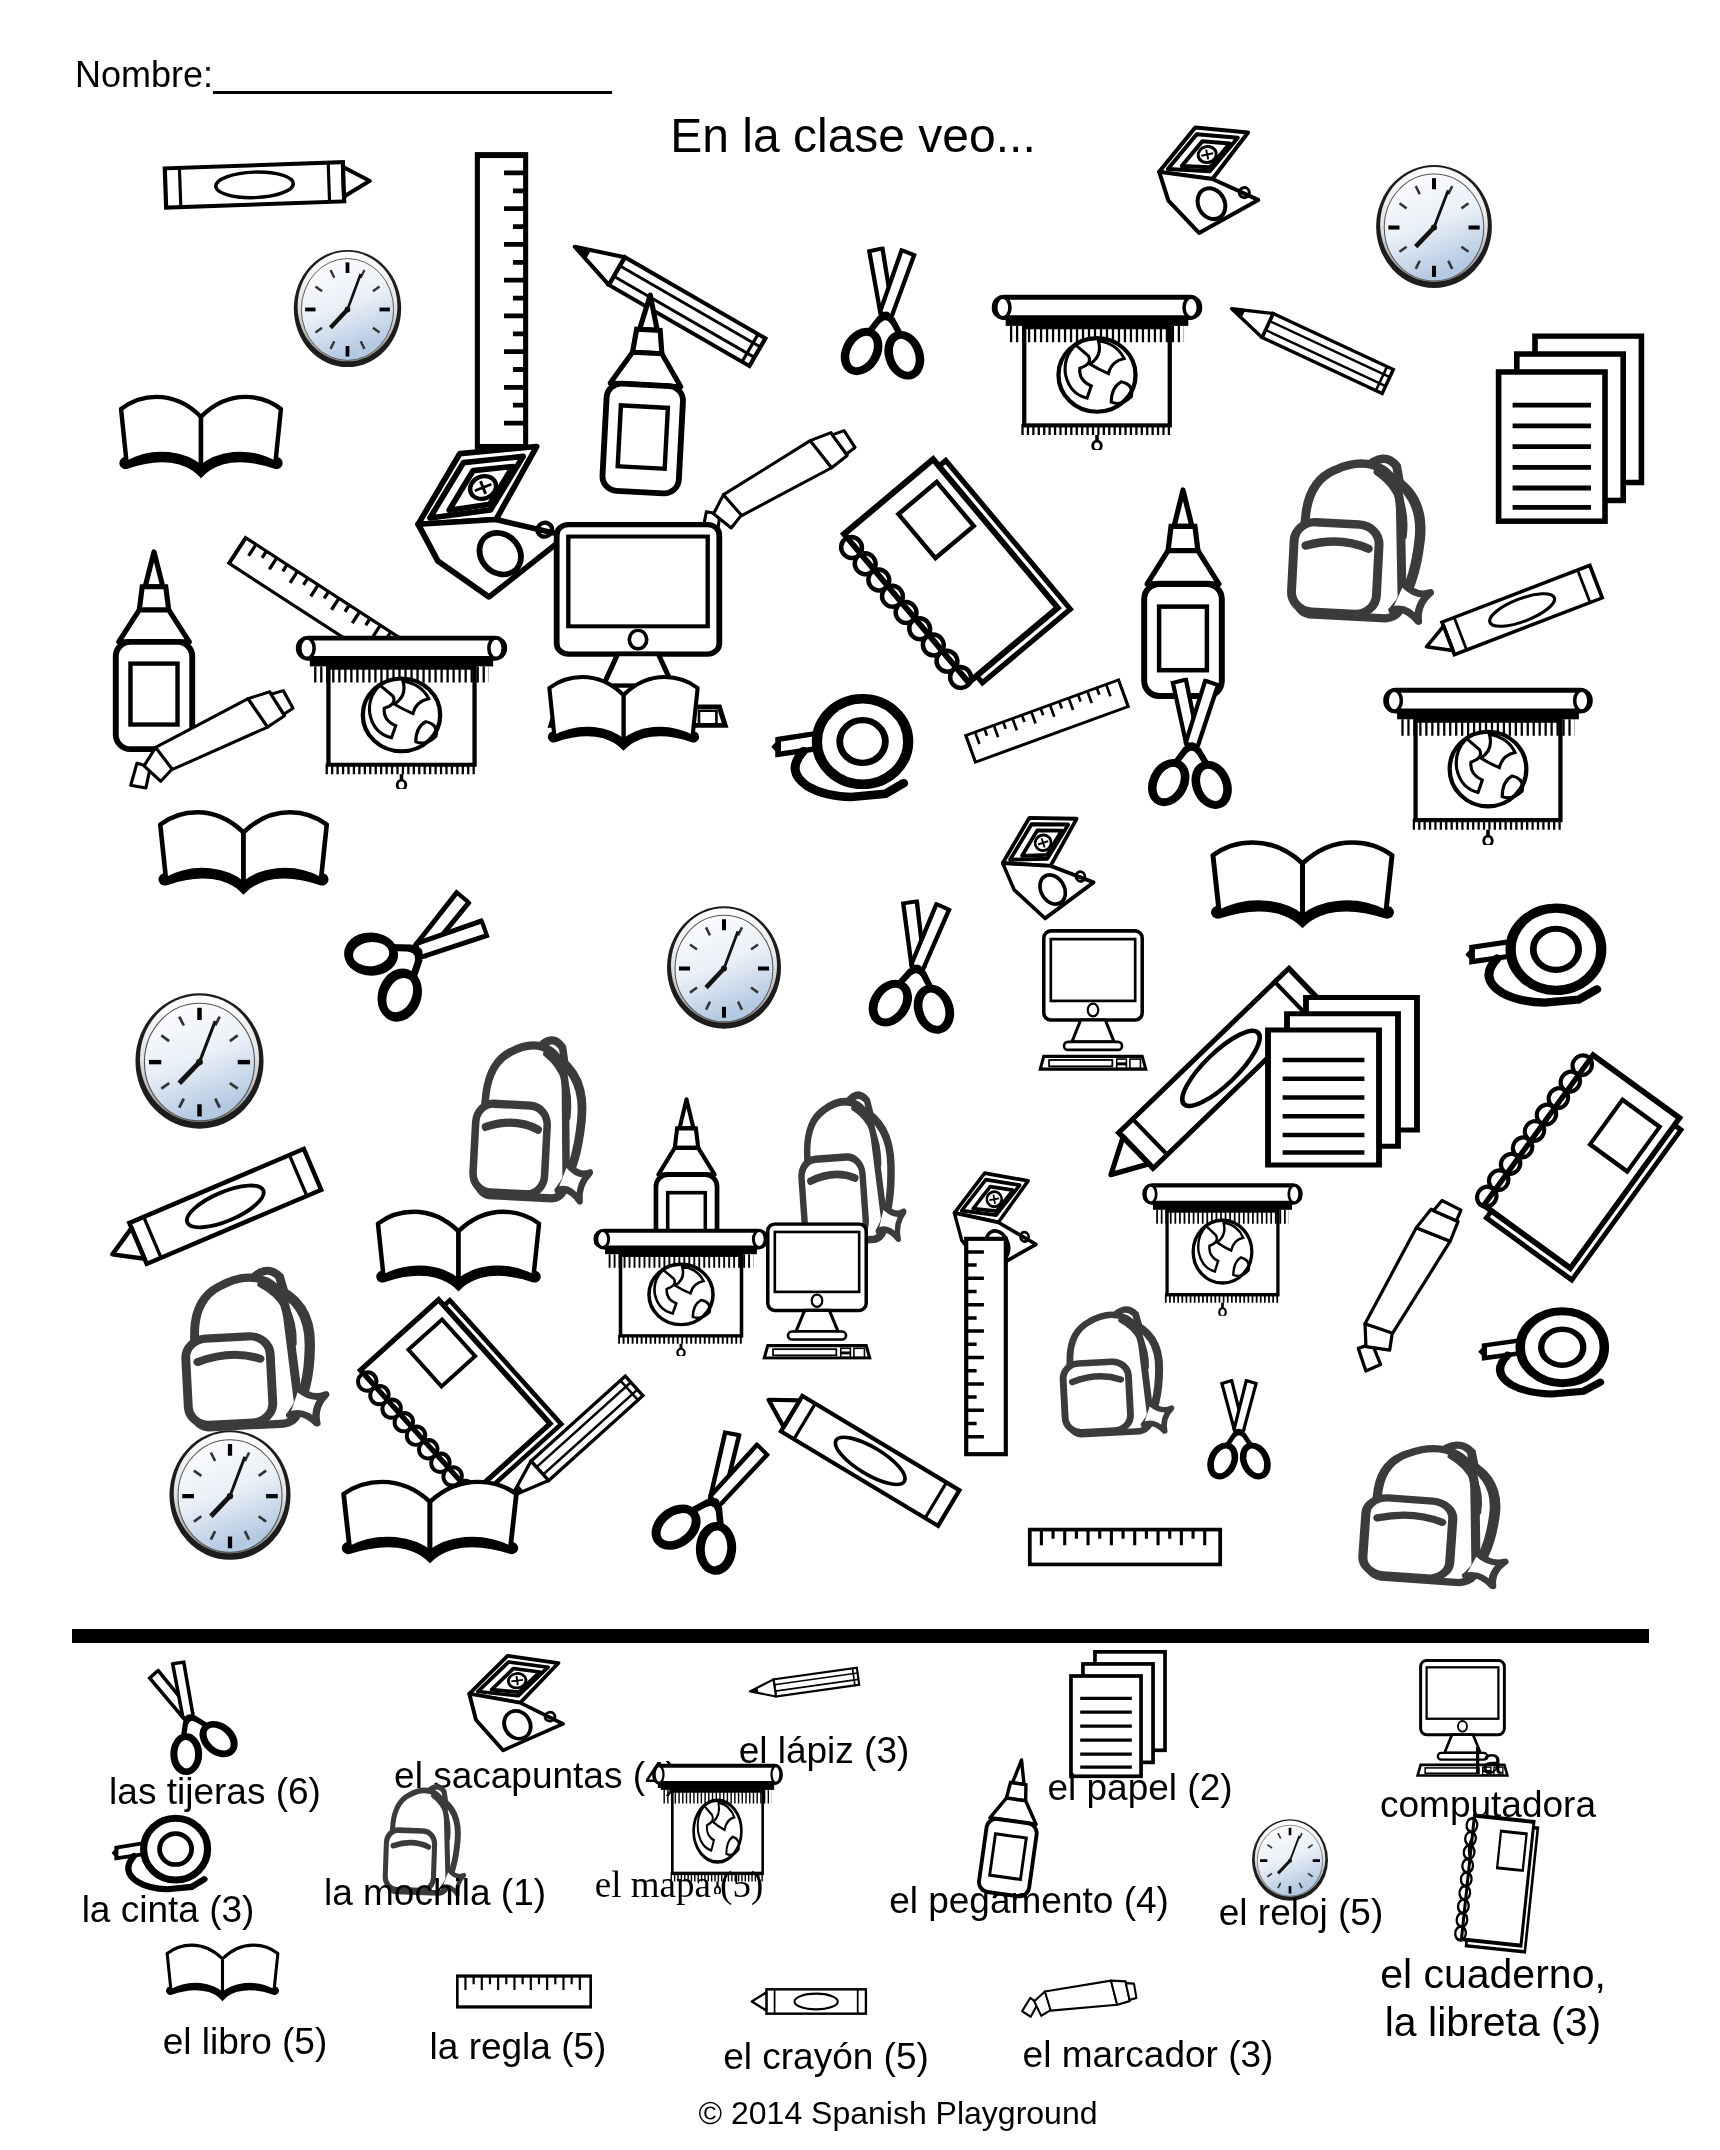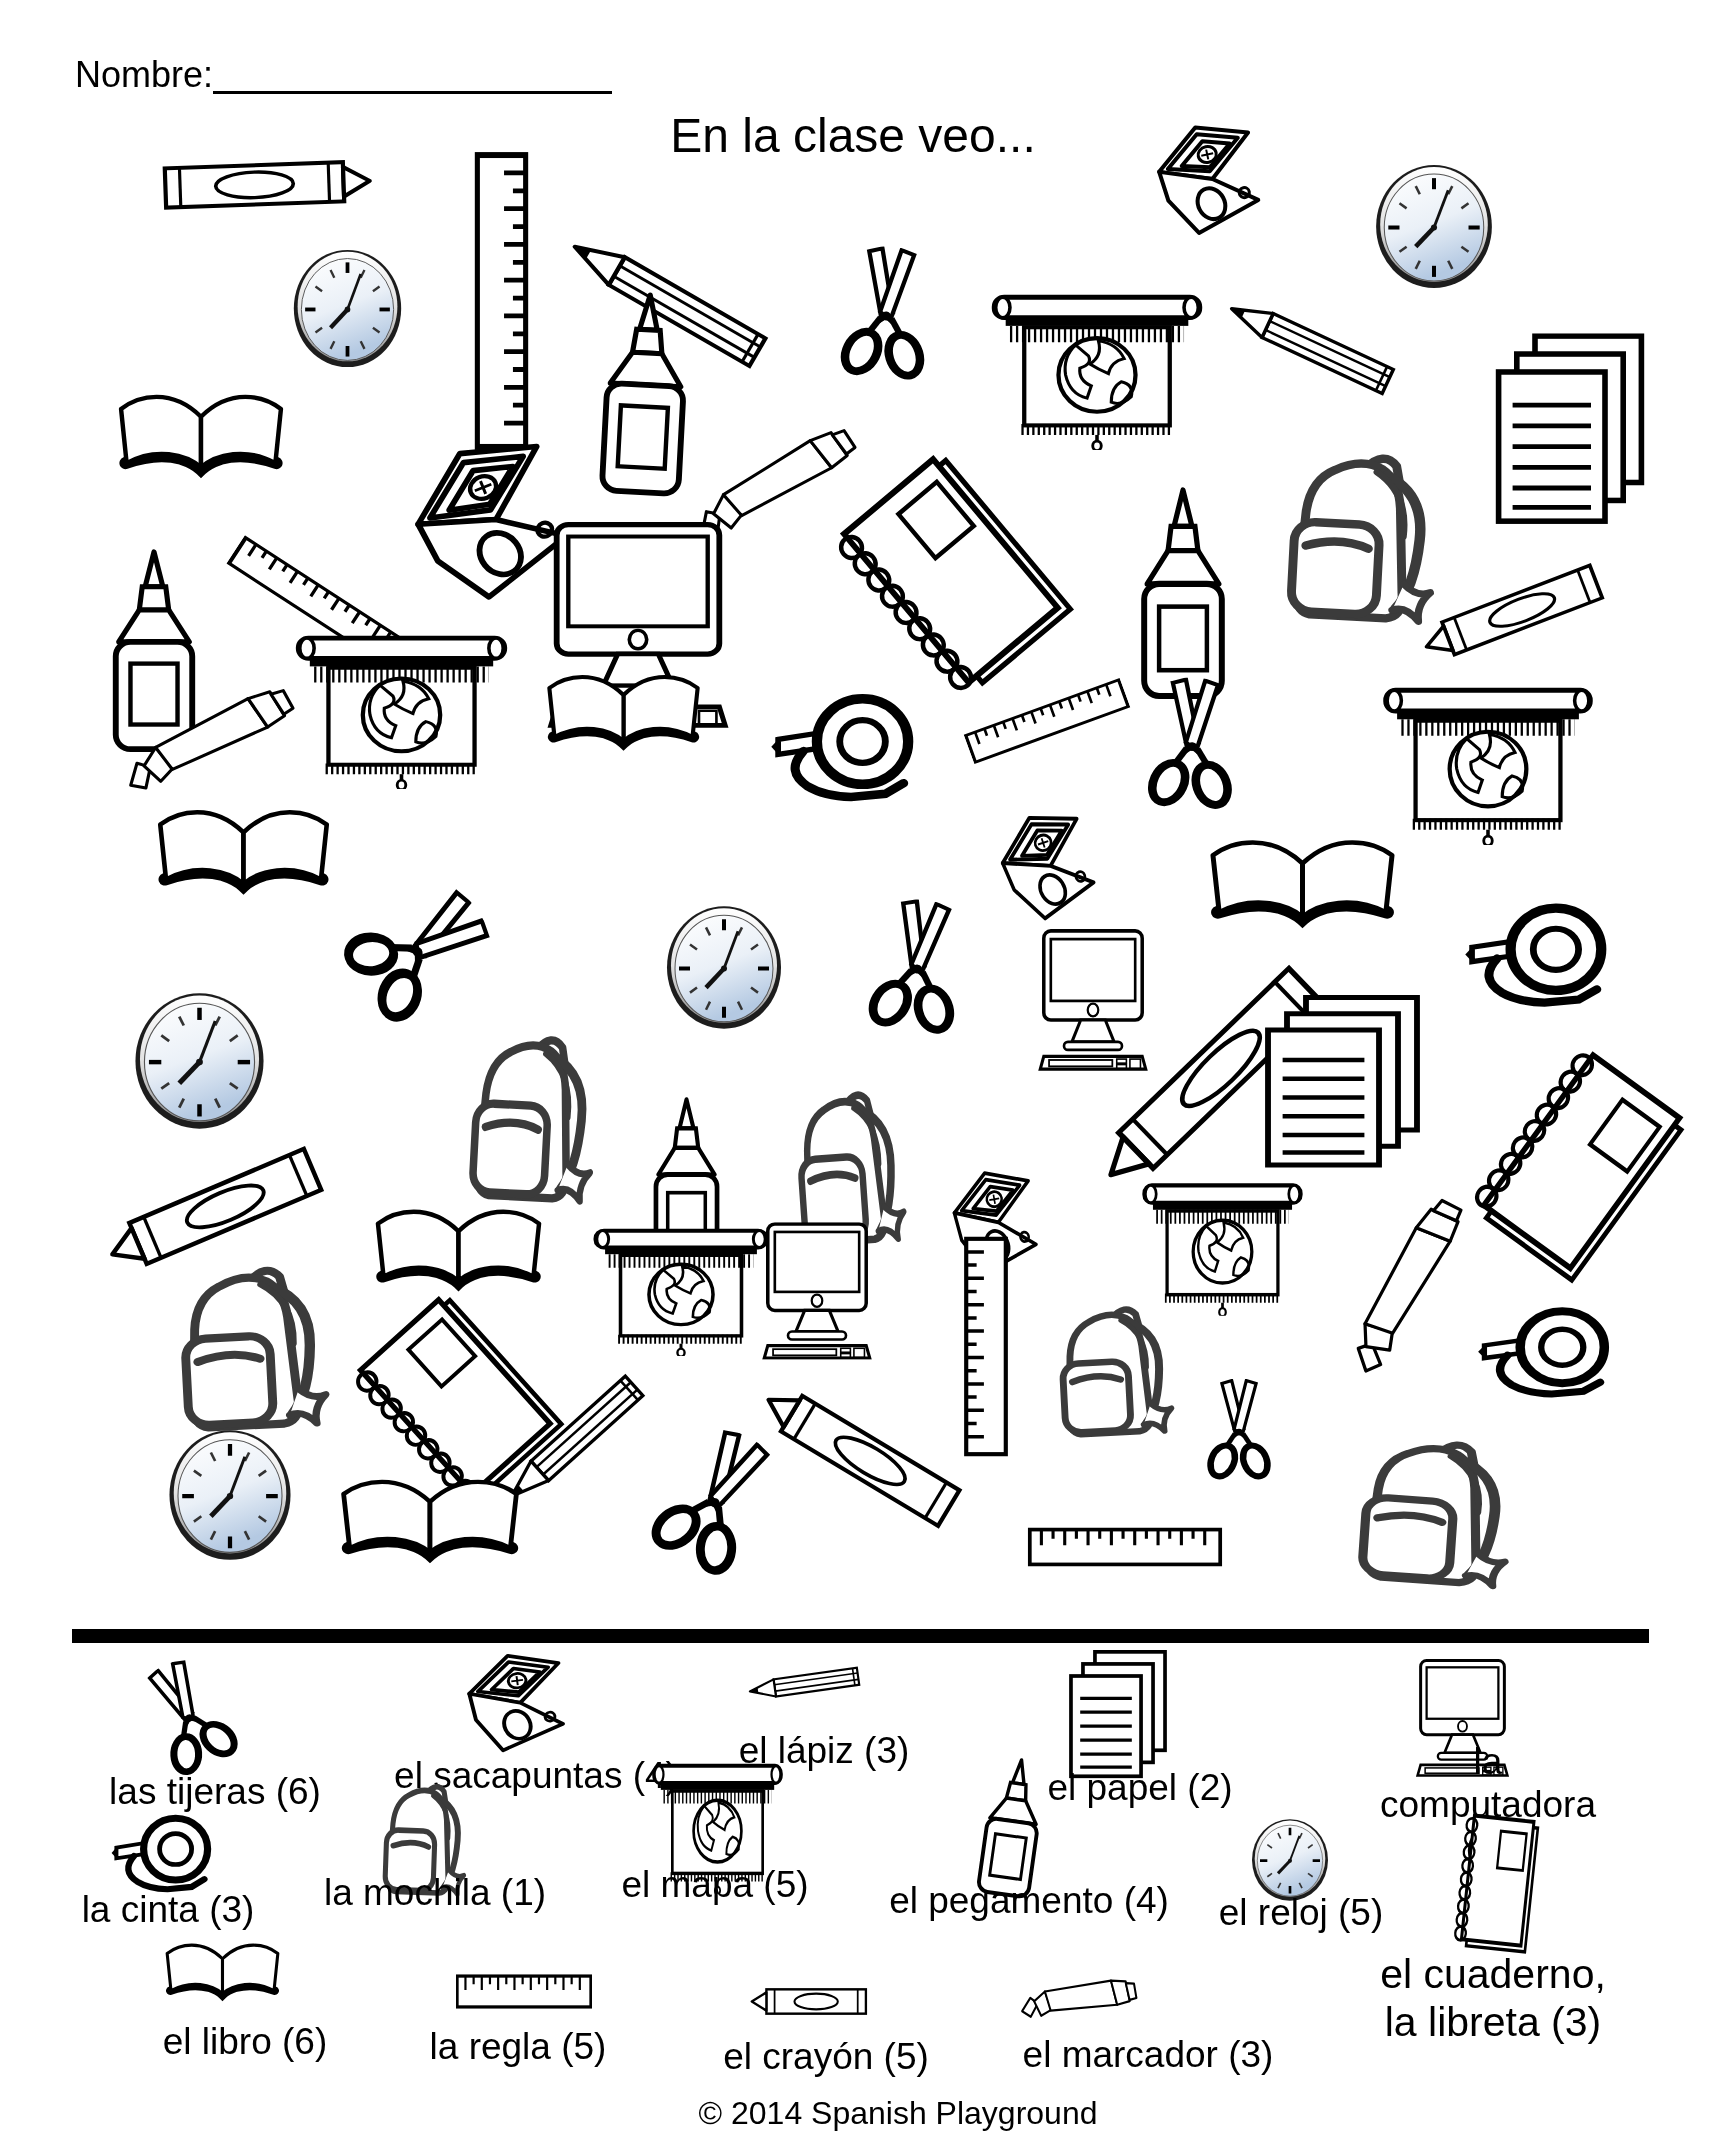--- a/index.html
+++ b/index.html
@@ -595,21 +595,21 @@
         <use href="#i-backpack" width="100%" height="100%"></use>
       </svg>
     </div>
     <div class="lbl" style="left: 435px; top: 1893px;">la mochila (1)</div>
     <div class="li"></div>
     <div class="sc" style="left: 651px; top: 1759px; width: 133px; height: 135px;">
       <svg viewBox="0 0 185 188" width="133" height="135">
         <use href="#i-map" width="100%" height="100%"></use>
       </svg>
     </div>
-    <div class="lbl" style="left: 715px; top: 1885px;">el mapa (5)</div>
+    <div class="lbl" style="left: 679px; top: 1885px; font-family: Liberation Serif, serif;">el mapa (5)</div>
     <div class="li"></div>
     <div class="sc" style="left: 977px; top: 1757px; width: 70px; height: 142px; transform: rotate(8deg);">
       <svg viewBox="0 0 98 198" width="70" height="142">
         <use href="#i-glue" width="100%" height="100%"></use>
       </svg>
     </div>
     <div class="lbl" style="left: 1029px; top: 1901px;">el pegamento (4)</div>
     <div class="li"></div>
     <div class="sc" style="left: 1250px; top: 1817px; width: 80px; height: 86px;">
       <svg viewBox="0 0 112 120" width="80" height="86">
@@ -624,21 +624,21 @@
       </svg>
     </div>
     <div class="lbl" style="left: 1493px; top: 1999px; font-size: 41px;">el cuaderno,
 la libreta (3)</div>
     <div class="li"></div>
     <div class="sc" style="left: 161px; top: 1939px; width: 123px; height: 73px;">
       <svg viewBox="0 0 172 102" width="123" height="73">
         <use href="#i-book" width="100%" height="100%"></use>
       </svg>
     </div>
-    <div class="lbl" style="left: 245px; top: 2042px;">el libro (6)</div>
+    <div class="lbl" style="left: 245px; top: 2042px;">el libro (5)</div>
     <div class="li"></div>
     <div class="sc" style="left: 455px; top: 1972px; width: 138px; height: 39px;">
       <svg viewBox="0 0 192 55" width="138" height="39">
         <use href="#i-ruler-h" width="100%" height="100%"></use>
       </svg>
     </div>
     <div class="lbl" style="left: 518px; top: 2047px;">la regla (5)</div>
     <div class="li"></div>
     <div class="sc" style="left: 750px; top: 1985px; width: 120px; height: 33px;">
       <svg viewBox="0 0 168 46" width="120" height="33">

